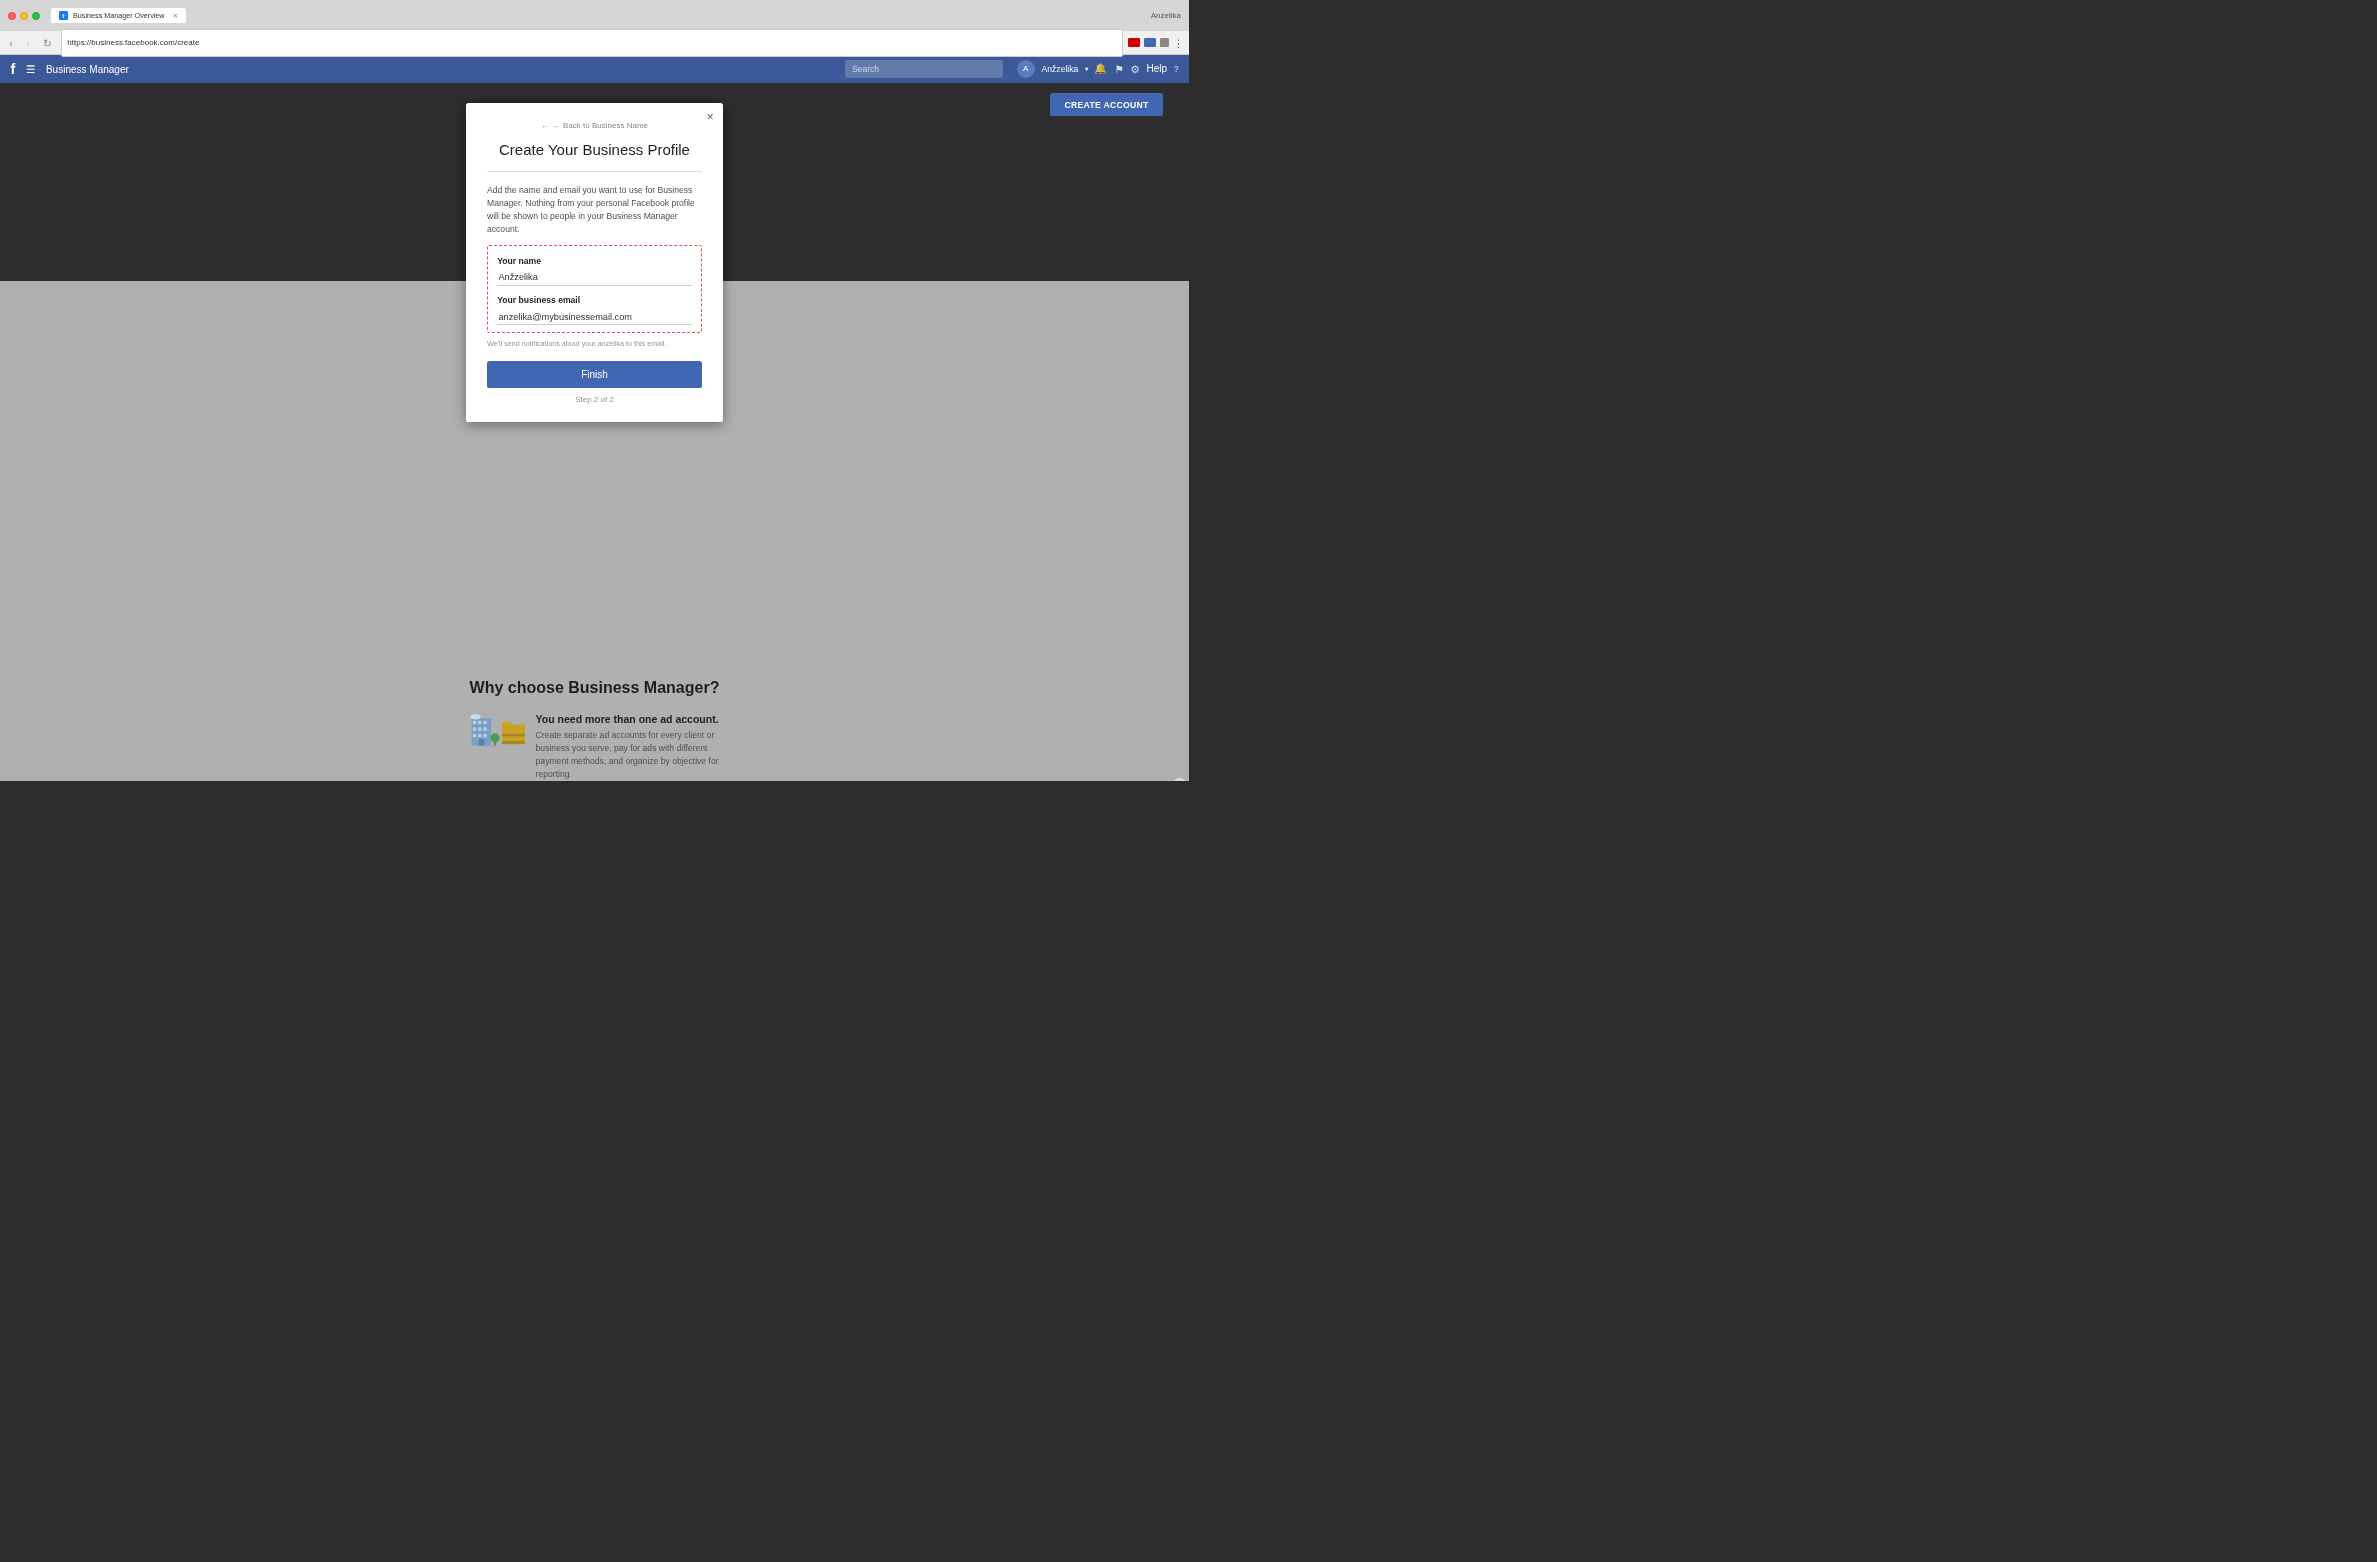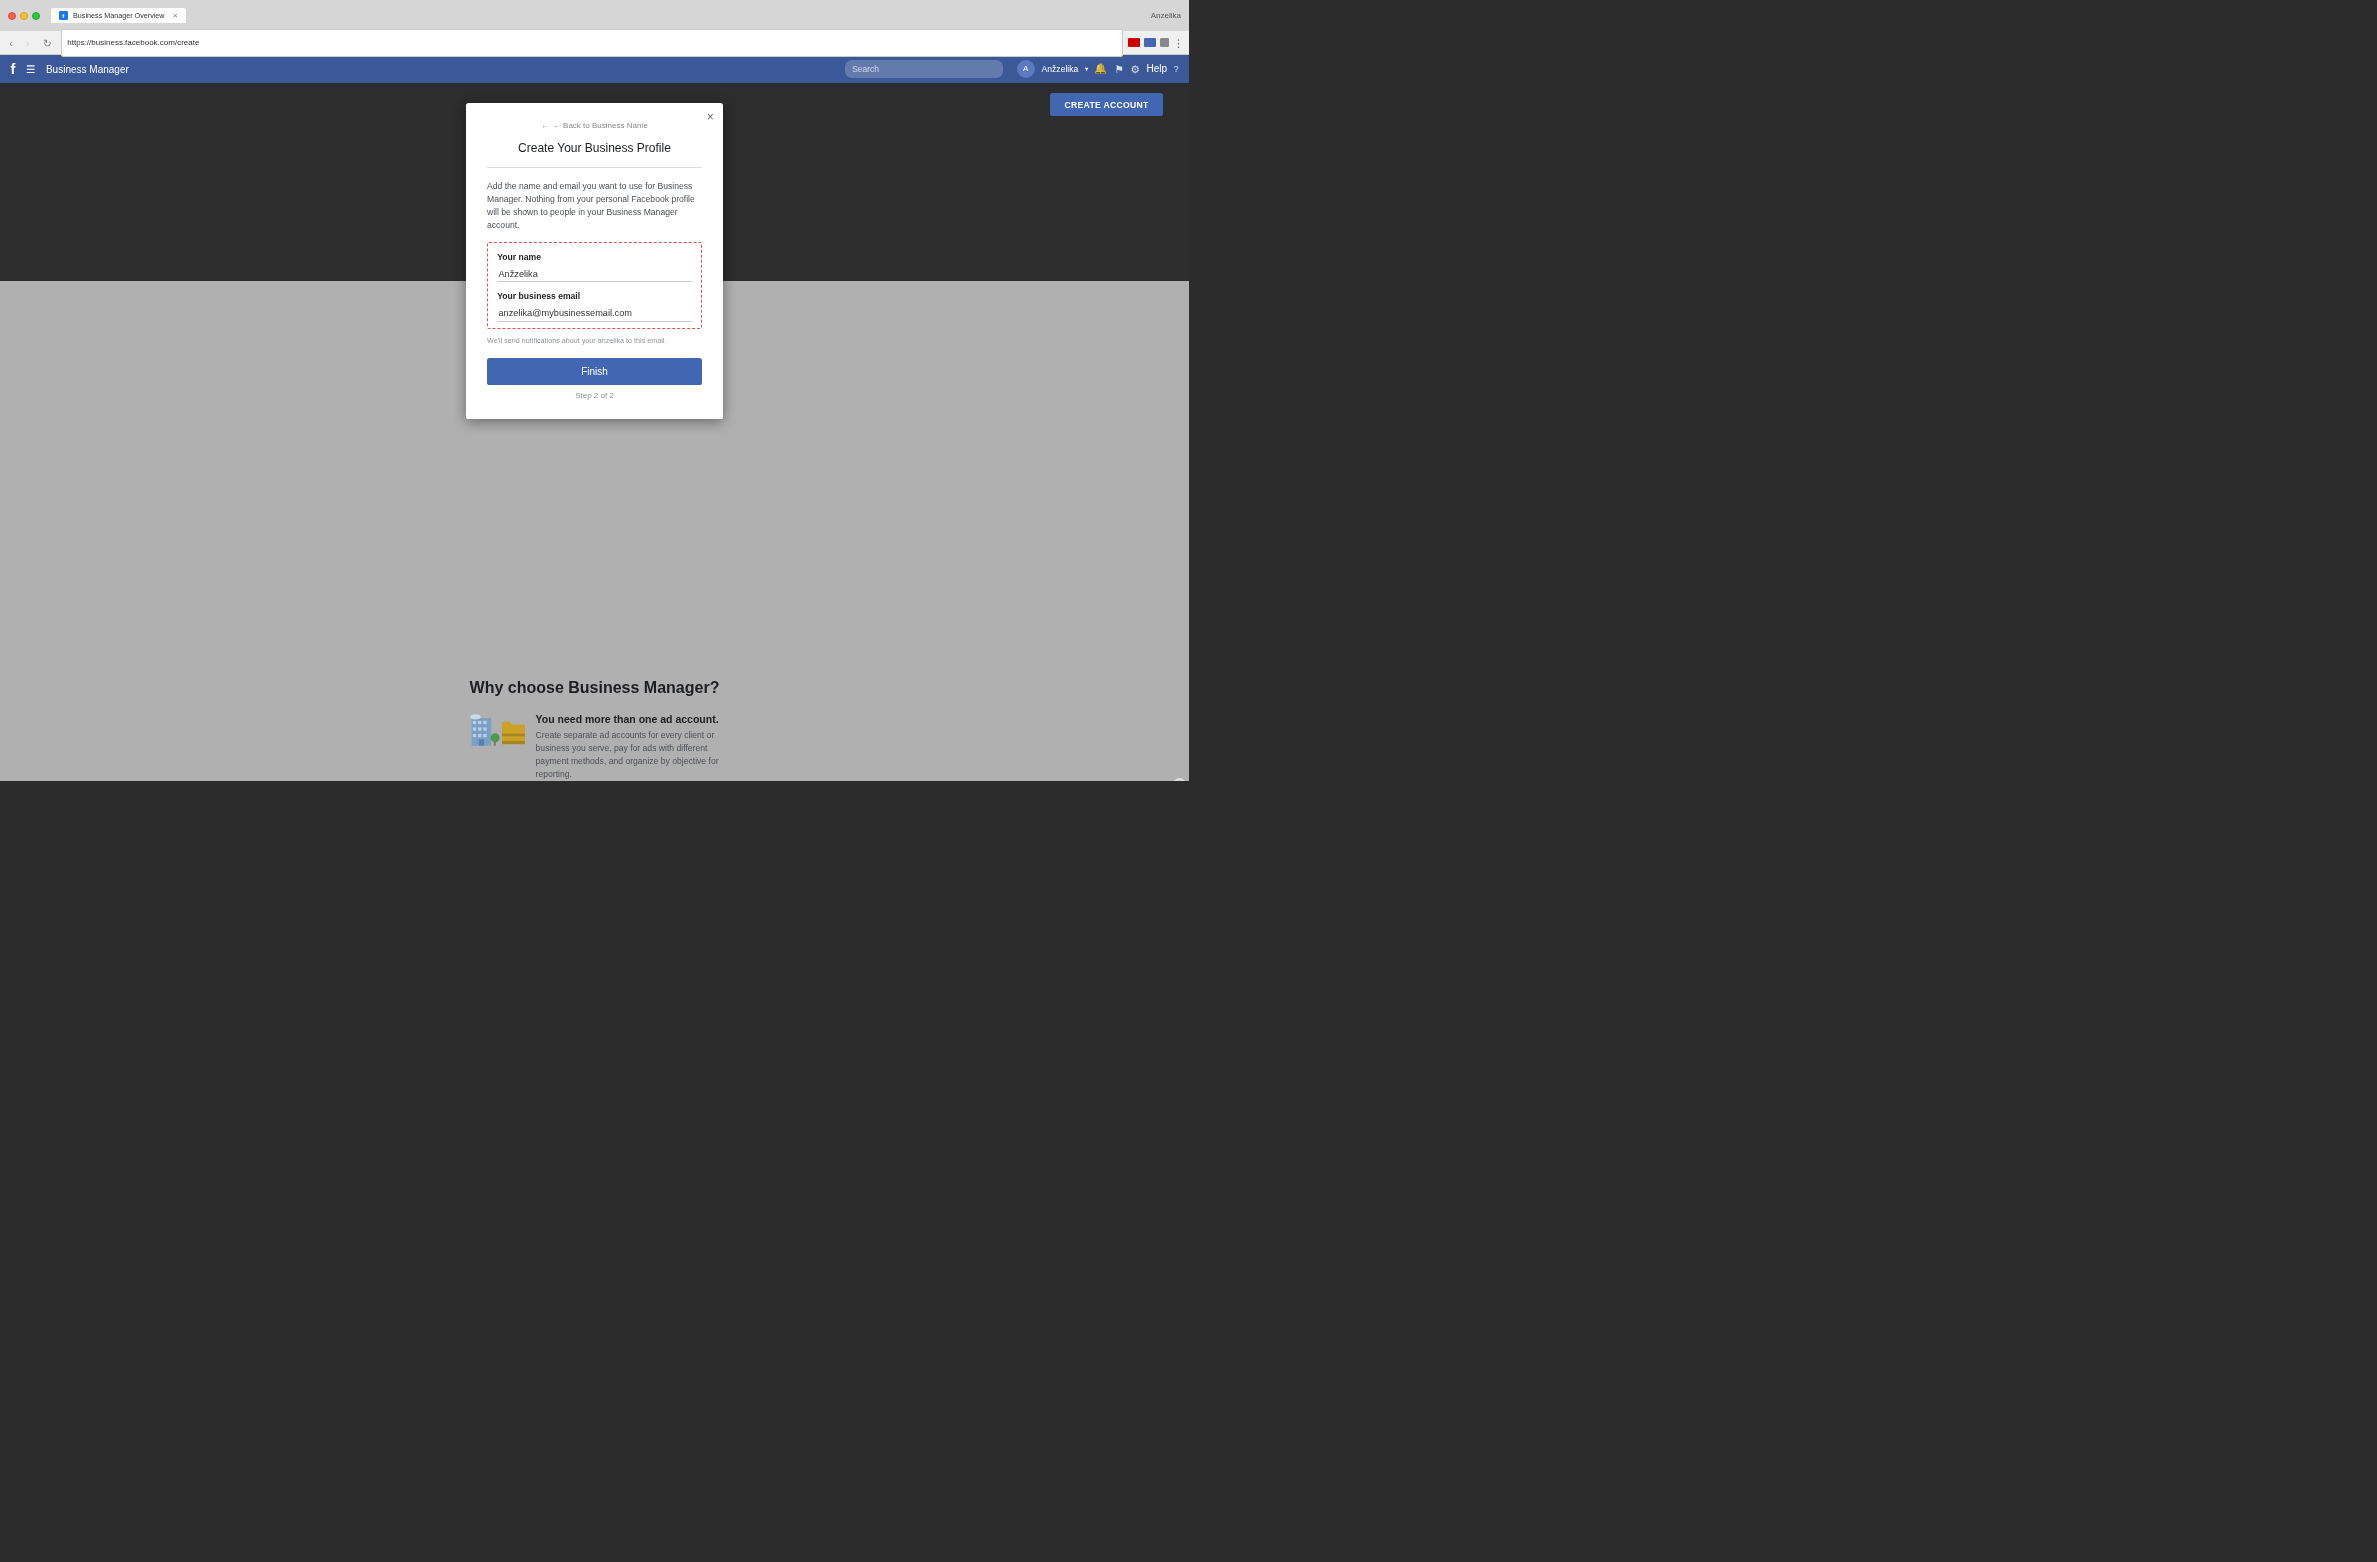--- a/index.html
+++ b/index.html
@@ -23,21 +23,21 @@
     .nav-btn:disabled { color: #ccc; cursor: default; }
     .address-bar { flex: 1; background: white; border: 0.7px solid #ccc; border-radius: 2px; height: 28px; display: flex; align-items: center; padding: 0 5.3px; font-size: 8px; color: #333; }
     .toolbar-icons { display: flex; gap: 4px; align-items: center; }
     .toolbar-icon { width: 13px; height: 9.2px; background: #888; border-radius: 1.3px; }
 
     
     .fb-topbar { background: #3b5998; height: 28px; display: flex; align-items: center; padding: 0 10.5px; gap: 8px; }
     .fb-logo { color: white; font-size: 13px; font-weight: bold; background: none; }
     .hamburger { color: white; font-size: 10.5px; margin-left: 2.6px; }
     .bm-title { color: white; font-size: 10px; margin-left: 2.6px; }
-    .fb-search { flex: 0 0 158px; background: rgba(255,255,255,0.2); border: none; border-radius: 7px; height: 18.4px; padding: 0 6.6px; color: white; font-size: 8.6px; margin-left: auto; }
+    .fb-search { flex: 0 0 158px; background: rgba(255,255,255,0.2); border: none; border-radius: 2px; height: 18.4px; padding: 0 6.6px; color: white; font-size: 8.6px; margin-left: auto; }
     .fb-search::placeholder { color: rgba(255,255,255,0.7); }
     .fb-topbar-actions { display: flex; align-items: center; gap: 6.6px; margin-left: 5.3px; }
     .topbar-avatar { width: 18.4px; height: 18.4px; border-radius: 50%; background: #5b7abf; display: flex; align-items: center; justify-content: center; color: white; font-size: 8px; }
     .topbar-username { color: white; font-size: 8.6px; }
     .topbar-dropdown { color: white; font-size: 6.6px; }
     .topbar-icon-btn { color: white; font-size: 10.5px; opacity: 0.8; }
     .help-btn { color: white; font-size: 10px; }
 
     
     .page-content { position: relative; height: calc(100% - 70px); }
@@ -47,21 +47,21 @@
     
     .create-account-btn { position: absolute; top: 10px; right: 26px; background: #4267b2; color: white; border: none; border-radius: 2.6px; padding: 6.6px 14.5px; font-size: 8.6px; font-weight: bold; letter-spacing: 0.3px; cursor: pointer; text-transform: uppercase; }
 
     
     .modal-overlay { position: absolute; top: 0; left: 0; right: 0; bottom: 0; display: flex; align-items: flex-start; justify-content: center; padding-top: 20px; }
 
     
     .modal { background: white; border-radius: 2.6px; width: 257px; padding: 18.4px 21px 18.4px; position: relative; box-shadow: 0 2.6px 13px rgba(0,0,0,0.4); }
     .modal-close { position: absolute; top: 8px; right: 9.2px; background: none; border: none; font-size: 12px; color: #666; cursor: pointer; line-height: 1; }
     .modal-back { display: flex; align-items: center; gap: 2.6px; color: #888; font-size: 8px; margin-bottom: 10.5px; text-align: center; justify-content: center; cursor: pointer; }
-    .modal-title { font-size: 12px; font-weight: 300; color: #1c1e21; text-align: center; line-height: 1.2; margin-bottom: 12px; }
+    .modal-title { font-size: 15px; font-weight: 300; color: #1c1e21; text-align: center; line-height: 1.2; margin-bottom: 12px; }
     .modal-divider { border: none; border-top: 0.7px solid #ddd; margin: 0 0 12px; }
     .modal-desc { font-size: 8.6px; color: #4b4f56; line-height: 1.5; margin-bottom: 10px; }
 
     
     .form-section { border: 1.3px dashed #e05050; border-radius: 2px; padding: 9.2px 9.2px 6.6px; margin-bottom: 6.6px; }
     .field-label { font-size: 8.6px; font-weight: 600; color: #1c1e21; margin-bottom: 4px; display: block; }
     .field-input { width: 100%; border: none; border-bottom: 0.7px solid #ccc; padding: 2.6px 1.3px; font-size: 9.2px; color: #333; outline: none; margin-bottom: 9.2px; background: transparent; }
     .field-input:last-child { margin-bottom: 0; }
 
     .helper-text { font-size: 7.2px; color: #90949c; margin-bottom: 13px; }

